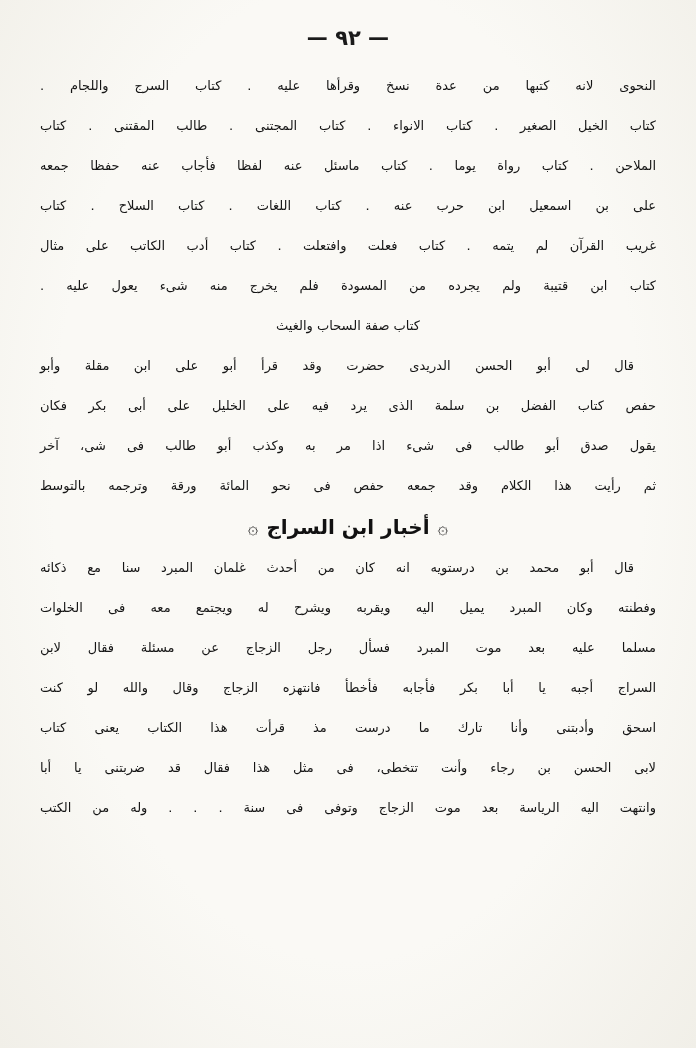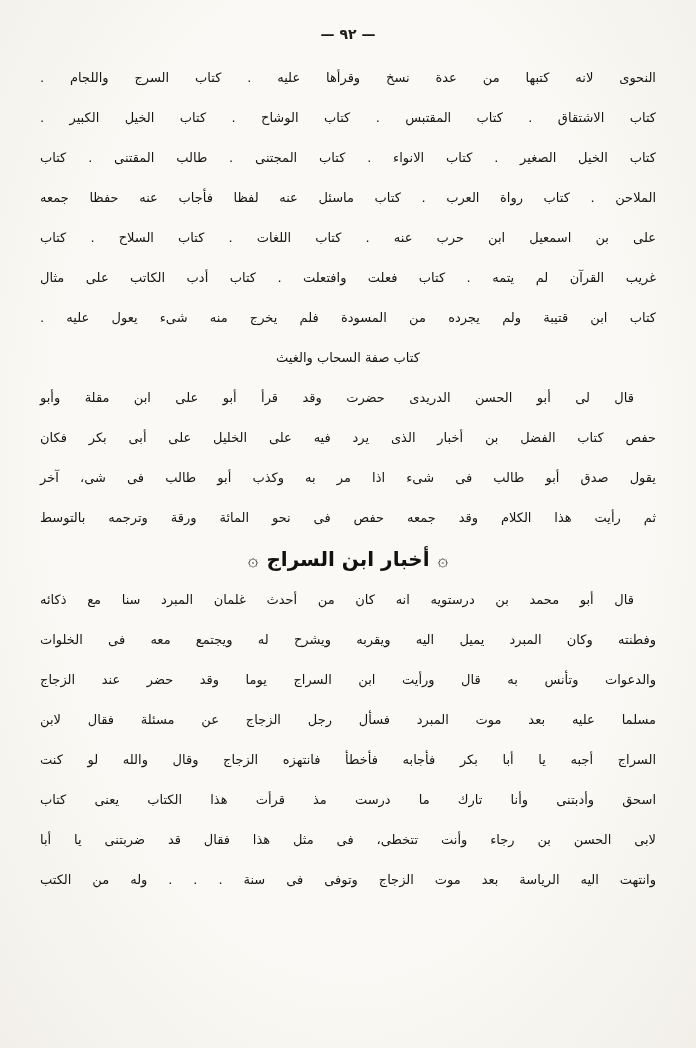--- a/index.html
+++ b/index.html
@@ -17,21 +17,21 @@
     box-sizing: border-box;
     width: 696px;
     height: 1048px;
     background: radial-gradient(ellipse at 50% 45%, #faf9f5 60%, #f1efe8 100%);
     color: #161616;
     direction: rtl;
     padding: 26px 40px 16px 40px;
   }
   .page-number {
     text-align: center;
-    font-size: 14px;
+    font-size: 21px;
     font-weight: bold;
     letter-spacing: 3px;
     margin-bottom: 16px;
     color: #1a1a1a;
   }
   .line {
     direction: rtl;
     font-size: 13px;
     line-height: 40px;
     text-align: justify;
@@ -64,46 +64,44 @@
 </style>
 </head>
 <body>
 
 <div class="page">
 
   <div class="page-number">— ٩٢ —</div>
 
   <div>
     <div class="line">النحوى لانه كتبها من عدة نسخ وقرأها عليه . كتاب السرج واللجام .</div>
-    <div class="line">كتاب الاشتقاق . كتاب المقتبس . كتاب الوشاح . كتاب الخيل الكبير .</div>
     <div class="line">كتاب الخيل الصغير . كتاب الانواء . كتاب المجتنى . طالب المقتنى . كتاب</div>
-    <div class="line">الملاحن . كتاب رواة العرب . كتاب ماسئل عنه لفظا فأجاب عنه حفظا جمعه</div>
+    <div class="line">الملاحن . كتاب رواة يوما . كتاب ماسئل عنه لفظا فأجاب عنه حفظا جمعه</div>
     <div class="line">على بن اسمعيل ابن حرب عنه . كتاب اللغات . كتاب السلاح . كتاب</div>
     <div class="line">غريب القرآن لم يتمه . كتاب فعلت وافتعلت . كتاب أدب الكاتب على مثال</div>
     <div class="line">كتاب ابن قتيبة ولم يجرده من المسودة فلم يخرج منه شىء يعول عليه .</div>
     <div class="line center">كتاب صفة السحاب والغيث</div>
   </div>
 
   <div>
     <div class="line indent">قال لى أبو الحسن الدريدى حضرت وقد قرأ أبو على ابن مقلة وأبو</div>
-    <div class="line">حفص كتاب الفضل بن أخبار الذى يرد فيه على الخليل على أبى بكر فكان</div>
+    <div class="line">حفص كتاب الفضل بن سلمة الذى يرد فيه على الخليل على أبى بكر فكان</div>
     <div class="line">يقول صدق أبو طالب فى شىء اذا مر به وكذب أبو طالب فى شى، آخر</div>
     <div class="line">ثم رأيت هذا الكلام وقد جمعه حفص فى نحو المائة ورقة وترجمه بالتوسط</div>
   </div>
 
   <div class="heading">
     <span class="ornament">۞</span>
     <span>أخبار ابن السراج</span>
     <span class="ornament">۞</span>
   </div>
 
   <div>
     <div class="line indent">قال أبو محمد بن درستويه انه كان من أحدث غلمان المبرد سنا مع ذكائه</div>
     <div class="line">وفطنته وكان المبرد يميل اليه ويقربه ويشرح له ويجتمع معه فى الخلوات</div>
-    <div class="line">والدعوات وتأنس به قال ورأيت ابن السراج يوما وقد حضر عند الزجاج</div>
     <div class="line">مسلما عليه بعد موت المبرد فسأل رجل الزجاج عن مسئلة فقال لابن</div>
     <div class="line">السراج أجبه يا أبا بكر فأجابه فأخطأ فانتهزه الزجاج وقال والله لو كنت</div>
     <div class="line">اسحق وأدبتنى وأنا تارك ما درست مذ قرأت هذا الكتاب يعنى كتاب</div>
     <div class="line">لابى الحسن بن رجاء وأنت تتخطى، فى مثل هذا فقال قد ضربتنى يا أبا</div>
     <div class="line">وانتهت اليه الرياسة بعد موت الزجاج وتوفى فى سنة . . . وله من الكتب</div>
   </div>
 
 </div>
 
 </body></html>

